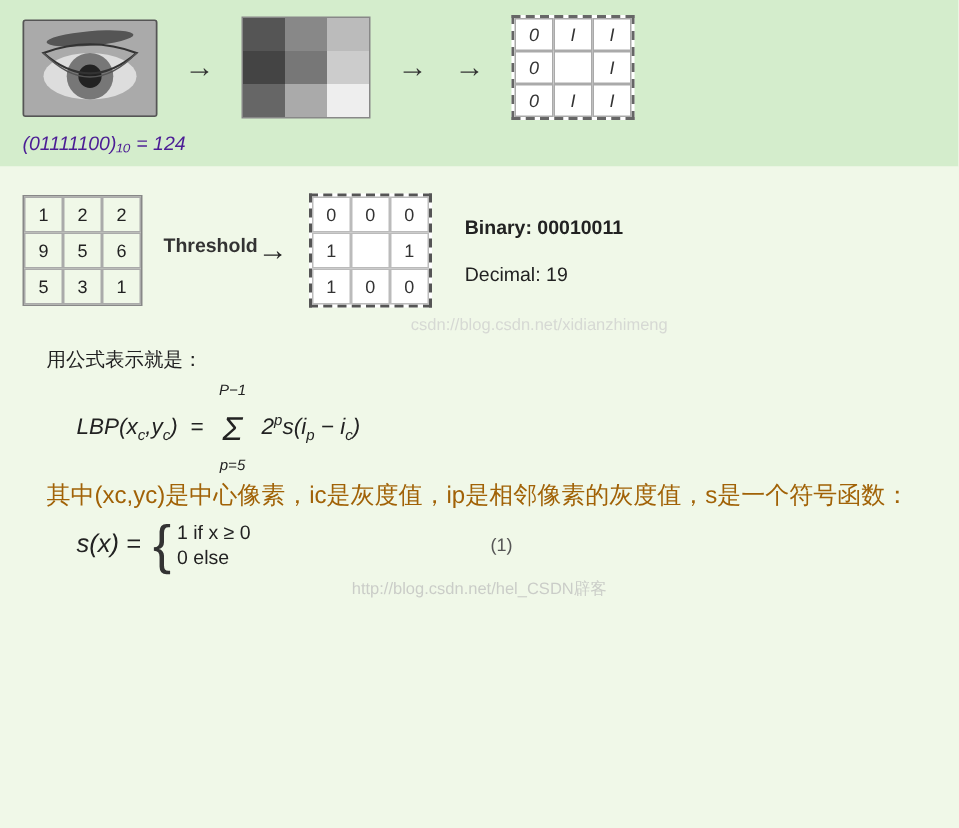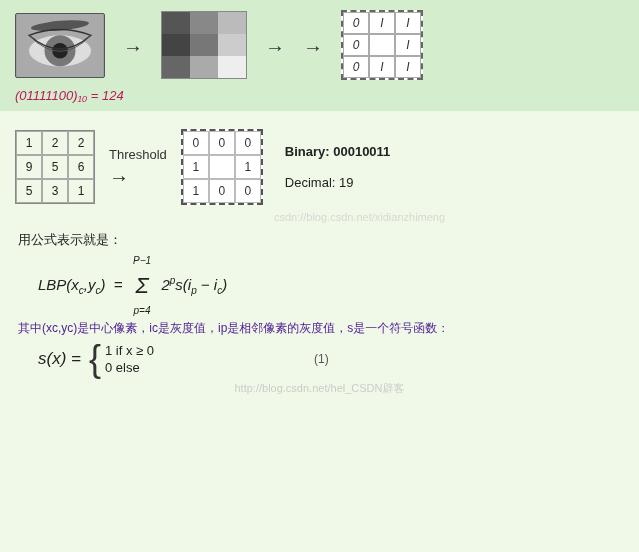--- a/index.html
+++ b/index.html
@@ -95,21 +95,21 @@
       justify-content: center;
       font-size: 12px;
       font-style: italic;
       color: #333;
       border: 1px solid #aaa;
     }
     .binary-cell.empty { background: white; }
 
     .equation-line {
       font-size: 13px;
-      color: #be185d;
+      color: #4c1d95;
       margin-top: 2px;
       font-style: italic;
     }
 
     .bottom-section {
       background: #f0f8e8;
       padding: 10px 15px;
     }
 
     .lbp-diagram {
@@ -148,38 +148,38 @@
       height: 24px;
       display: flex;
       align-items: center;
       justify-content: center;
       font-size: 12px;
       border: 1px solid #bbb;
       color: #333;
     }
 
     .formula-section {
-      margin: 8px 0 4px 3px;
+      margin: 8px 0 4px 16px;
     }
     .formula-intro {
       font-size: 13px;
       margin-bottom: 6px;
       color: #222;
     }
     .formula-main {
       font-size: 15px;
       margin: 4px 0 4px 20px;
       font-style: italic;
     }
     .formula-main sub { font-size: 10px; }
     .formula-main sup { font-size: 10px; }
     .formula-desc {
-      font-size: 12px;
+      font-size: 16px;
       margin: 4px 0;
-      color: #4c1d95;
+      color: #a16207;
     }
     .piecewise {
       display: flex;
       align-items: center;
       margin: 4px 0 4px 20px;
     }
     .piecewise-left {
       font-size: 17px;
       font-style: italic;
       margin-right: 8px;
@@ -286,21 +286,21 @@
       <div class="small-cell">2</div>
       <div class="small-cell">2</div>
       <div class="small-cell">9</div>
       <div class="small-cell">5</div>
       <div class="small-cell">6</div>
       <div class="small-cell">5</div>
       <div class="small-cell">3</div>
       <div class="small-cell">1</div>
     </div>
 
-    <div style="display:flex; flex-direction:column; align-items:flex-start;">
+    <div style="display:flex; flex-direction:row; align-items:flex-start;font-weight:bold;">
       <span style="font-size:13px; color:#333; margin-bottom:2px;">Threshold</span>
       <span style="font-size:20px;">→</span>
     </div>
 
     <div class="output-grid">
       <div class="output-cell">0</div>
       <div class="output-cell">0</div>
       <div class="output-cell">0</div>
       <div class="output-cell">1</div>
       <div class="output-cell"></div>
@@ -319,21 +319,21 @@
   <div class="watermark" style="font-size:11px; color:#ccc; margin: -2px 0 4px 80px;">csdn://blog.csdn.net/xidianzhimeng</div>
 
   <div class="formula-section">
     <div class="formula-intro">用公式表示就是：</div>
 
     <div class="formula-main">
       <i>LBP</i>(<i>x</i><sub>c</sub>,<i>y</i><sub>c</sub>) &nbsp;=&nbsp;
       <span style="display:inline-flex; flex-direction:column; align-items:center; vertical-align:middle; margin: 0 2px; font-size:10px; line-height:1.1;gap:12px;">
         <span>P−1</span>
         <span style="font-size:22px; line-height:0.7;">Σ</span>
-        <span>p=4</span>
+        <span>p=5</span>
       </span>
       &nbsp;2<sup>p</sup><i>s</i>(<i>i</i><sub>p</sub> − <i>i</i><sub>c</sub>)
     </div>
 
     <div class="formula-desc">其中(xc,yc)是中心像素，ic是灰度值，ip是相邻像素的灰度值，s是一个符号函数：</div>
 
     <div class="piecewise">
       <div class="piecewise-left"><i>s</i>(<i>x</i>) =</div>
       <div class="piecewise-brace">{</div>
       <div class="piecewise-cases">

